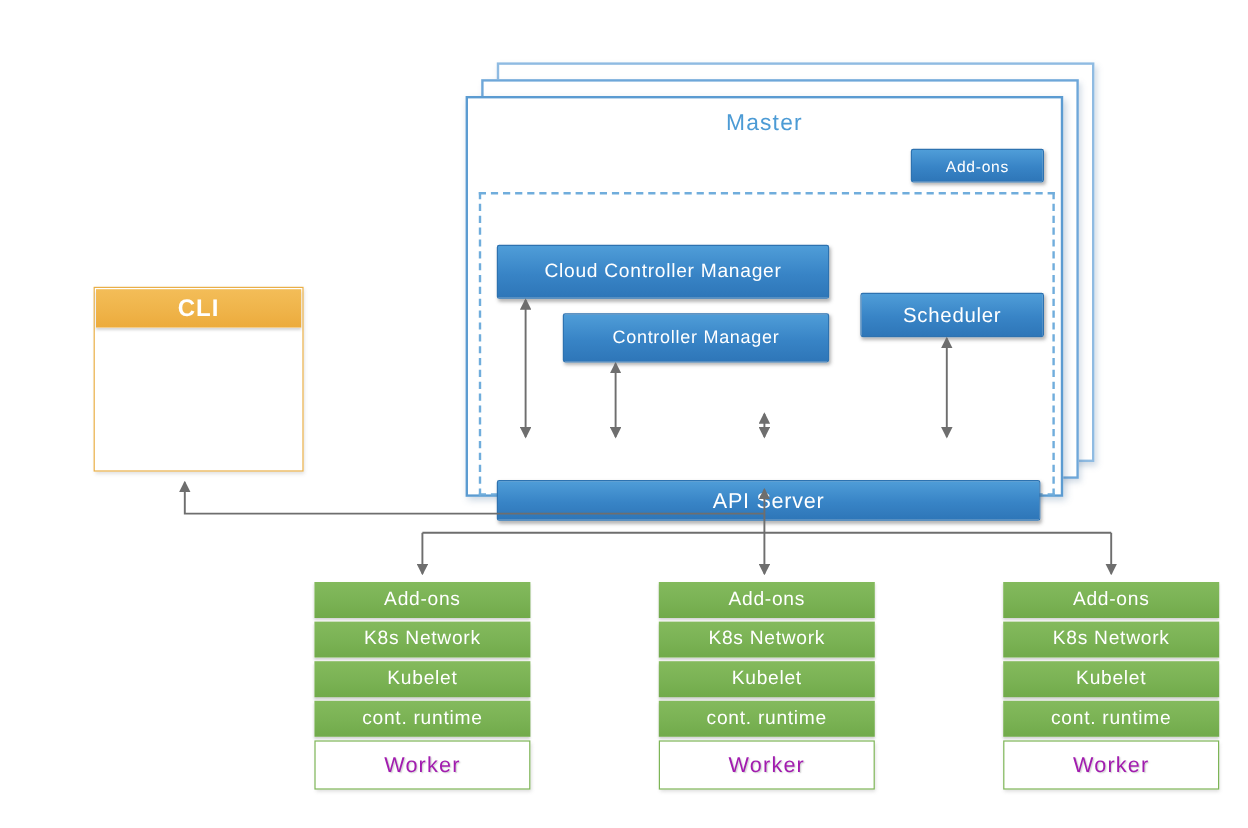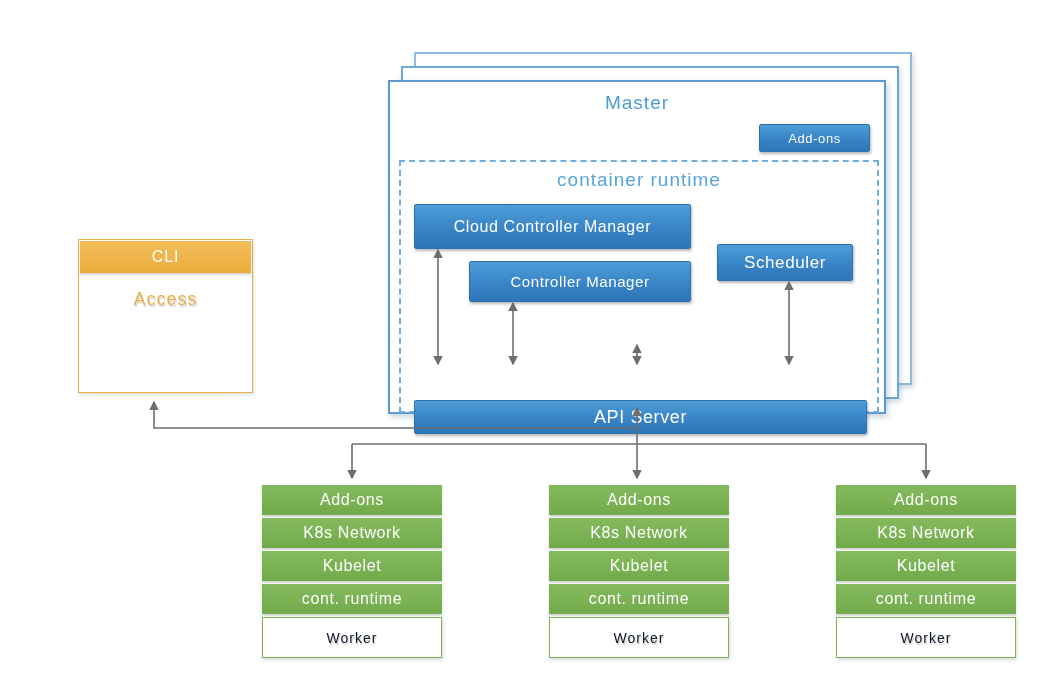--- a/index.html
+++ b/index.html
@@ -26,73 +26,71 @@
               border:1px solid #2d72b0; box-shadow:1px 2px 3px rgba(50,50,50,.35); }
   .btn-dns    { left:22px;  top:42px; width:112px; height:28px; font-size:13px; }
   .btn-addons { left:369px; top:42px; width:111px; height:28px; font-size:13px; }
 
   .runtime-box { position:absolute; left:9px; top:78px; width:480px; height:253px;
                  border:2px dashed #70addc; }
   .runtime-title { position:absolute; top:7px; left:0; width:100%; text-align:center;
                    color:#58a5da; font-size:19px; letter-spacing:1px; }
   .btn-ccm    { left:13px;  top:42px;  width:277px; height:45px; font-size:16px; }
   .btn-cm     { left:68px;  top:99px;  width:222px; height:41px; font-size:15px; }
-  .btn-sched  { left:316px; top:82px;  width:136px; height:37px; font-size:17px; }
+  .btn-sched  { left:316px; top:82px;  width:153px; height:37px; font-size:17px; }
   .btn-etcd   { left:127px; top:146px; width:229px; height:36px; font-size:17px; }
   .btn-api    { left:13px;  top:211px; width:453px; height:34px; font-size:18px;margin-top:27px; }
 
   
   .access-box { position:absolute; left:78px; top:239px; width:175px; height:154px;
                 background:#fff; border:1px solid #eaaf47; box-shadow:1px 2px 3px rgba(90,90,90,.18);
                 padding:1px; z-index:2; }
   .access-row { height:32px; margin-bottom:4px; display:flex; align-items:center; justify-content:center;
-                color:#fff; font-size:16px; letter-spacing:.8px;
+                color:#fff; font-size:20px; letter-spacing:.8px;
                 background:linear-gradient(180deg,#f3bd58 0%,#efb44a 55%,#ecab3c 100%);
-                box-shadow:0 2px 2px rgba(120,120,120,.3); }
+                box-shadow:0 2px 2px rgba(120,120,120,.3);font-weight:bold; }
   .access-label { height:44px; display:flex; align-items:center; justify-content:center;
                   color:#ecb04a; font-size:18px; letter-spacing:1px;
                   text-shadow:1px 1.5px 1px rgba(130,130,130,.35); }
 
   
   .worker { position:absolute; top:485px; width:180px; height:173px; z-index:2; }
   .worker-1 { left:262px; } .worker-2 { left:549px; } .worker-3 { left:836px; }
   .worker-row { height:30px; margin-bottom:3px; display:flex; align-items:center; justify-content:center;
                 color:#fff; font-size:16px; letter-spacing:.6px;
                 background:linear-gradient(180deg,#84ba5d 0%,#7ab254 55%,#71aa4a 100%);
                 box-shadow:0 2px 2px rgba(110,110,110,.3); }
   .worker-label { height:41px; background:#fff; border:1px solid #7db556;
                   display:flex; align-items:center; justify-content:center;
-                  color:#0f172a; font-size:14px; letter-spacing:1px;
+                  color:#a21caf; font-size:18px; letter-spacing:1px;
                   text-shadow:1px 1.5px 1px rgba(130,130,130,.35);
                   box-shadow:1px 2px 3px rgba(110,110,110,.25); }
 </style>
 </head>
 <body>
 
 <div class="canvas">
 
   <div class="stack-layer layer3"></div>
   <div class="stack-layer layer2"></div>
 
   <div class="master">
     <div class="master-title">Master</div>
     <div class="blue-btn btn-addons">Add-ons</div>
 
     <div class="runtime-box">
-      <div class="runtime-title">container runtime</div>
       <div class="blue-btn btn-cm">Controller Manager</div>
       <div class="blue-btn btn-ccm">Cloud Controller Manager</div>
       <div class="blue-btn btn-sched">Scheduler</div>
       <div class="blue-btn btn-api">API Server</div>
     </div>
   </div>
 
   <div class="access-box">
     <div class="access-row">CLI</div>
-    <div class="access-label">Access</div>
   </div>
 
   <div class="worker worker-1">
     <div class="worker-row">Add-ons</div>
     <div class="worker-row">K8s Network</div>
     <div class="worker-row">Kubelet</div>
     <div class="worker-row">cont. runtime</div>
     <div class="worker-label">Worker</div>
   </div>
   <div class="worker worker-2">

